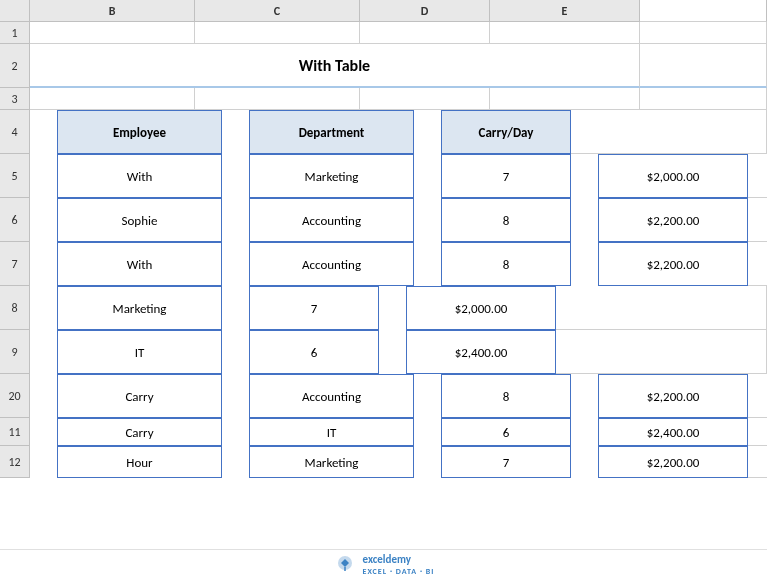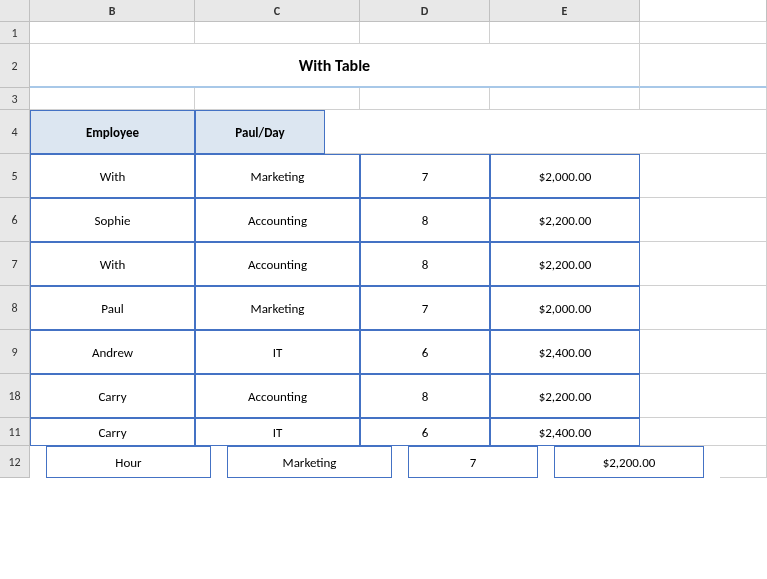--- a/index.html
+++ b/index.html
@@ -120,20 +120,21 @@
     .table-header {
       background: #dce6f1 !important;
       font-weight: bold;
       border: 1.5px solid #1f4e79 !important;
     }
 
     
     .table-cell {
       border: 1px solid #4472c4 !important;
       background: white;
+      margin-left: 27px;
     }
 
     
     .watermark-row {
       height: 30px;
       display: flex;
       align-items: center;
       justify-content: center;
       background: white;
       border-top: 1px solid #e0e0e0;
@@ -204,21 +205,22 @@
       <div class="cell col-b"></div>
       <div class="cell col-c"></div>
       <div class="cell col-d"></div>
       <div class="cell col-e"></div>
       <div class="cell col-rest"></div>
     </div>
 
     <div class="data-row" style="height:44px;">
       <div class="row-num">4</div>
       <div class="cell col-b table-cell table-header">Employee</div>
-      <div class="cell col-d table-cell table-header">Paul/Day</div>
+      <div class="cell col-c table-cell table-header">Department</div>
+      <div class="cell col-d table-cell table-header">Carry/Day</div>
       <div class="cell col-rest"></div>
     </div>
 
     <div class="data-row" style="height:44px;">
       <div class="row-num">5</div>
       <div class="cell col-b table-cell">With</div>
       <div class="cell col-c table-cell">Marketing</div>
       <div class="cell col-d table-cell">7</div>
       <div class="cell col-e table-cell">$2,000.00</div>
       <div class="cell col-rest"></div>
@@ -237,60 +239,71 @@
       <div class="row-num">7</div>
       <div class="cell col-b table-cell">With</div>
       <div class="cell col-c table-cell">Accounting</div>
       <div class="cell col-d table-cell">8</div>
       <div class="cell col-e table-cell">$2,200.00</div>
       <div class="cell col-rest"></div>
     </div>
 
     <div class="data-row" style="height:44px;">
       <div class="row-num">8</div>
-      <div class="cell col-b table-cell">Paul</div>
       <div class="cell col-c table-cell">Marketing</div>
       <div class="cell col-d table-cell">7</div>
       <div class="cell col-e table-cell">$2,000.00</div>
       <div class="cell col-rest"></div>
     </div>
 
     <div class="data-row" style="height:44px;">
       <div class="row-num">9</div>
-      <div class="cell col-b table-cell">Andrew</div>
       <div class="cell col-c table-cell">IT</div>
       <div class="cell col-d table-cell">6</div>
       <div class="cell col-e table-cell">$2,400.00</div>
       <div class="cell col-rest"></div>
     </div>
 
     <div class="data-row" style="height:44px;">
-      <div class="row-num">18</div>
+      <div class="row-num">20</div>
       <div class="cell col-b table-cell">Carry</div>
       <div class="cell col-c table-cell">Accounting</div>
       <div class="cell col-d table-cell">8</div>
       <div class="cell col-e table-cell">$2,200.00</div>
       <div class="cell col-rest"></div>
     </div>
 
     <div class="data-row" style="height:28px;">
       <div class="row-num">11</div>
       <div class="cell col-b table-cell">Carry</div>
       <div class="cell col-c table-cell">IT</div>
       <div class="cell col-d table-cell">6</div>
       <div class="cell col-e table-cell">$2,400.00</div>
       <div class="cell col-rest"></div>
     </div>
 
-    <div class="data-row" style="height:32px;gap:16px;">
+    <div class="data-row" style="height:32px;">
       <div class="row-num">12</div>
       <div class="cell col-b table-cell">Hour</div>
       <div class="cell col-c table-cell">Marketing</div>
       <div class="cell col-d table-cell">7</div>
       <div class="cell col-e table-cell">$2,200.00</div>
       <div class="cell col-rest"></div>
     </div>
 
     <div class="remaining-rows"></div>
 
+    <div class="watermark-row">
+      <div class="watermark">
+        <svg class="watermark-logo" viewBox="0 0 24 24" fill="none" xmlns="http://www.w3.org/2000/svg">
+          <circle cx="12" cy="10" r="7" fill="#3b82c4" opacity="0.3"></circle>
+          <path d="M8 10 L12 6 L16 10 L12 14 Z" fill="#3b82c4"></path>
+          <path d="M12 14 L12 18" stroke="#3b82c4" stroke-width="1.5"></path>
+        </svg>
+        <div>
+          <div style="font-size:11px; font-weight:bold; color:#3b82c4;">exceldemy</div>
+          <div style="font-size:8px; color:#3b82c4; letter-spacing:1px;">EXCEL · DATA · BI</div>
+        </div>
+      </div>
+    </div>
 
   </div>
 </div>
 
 </body></html>

